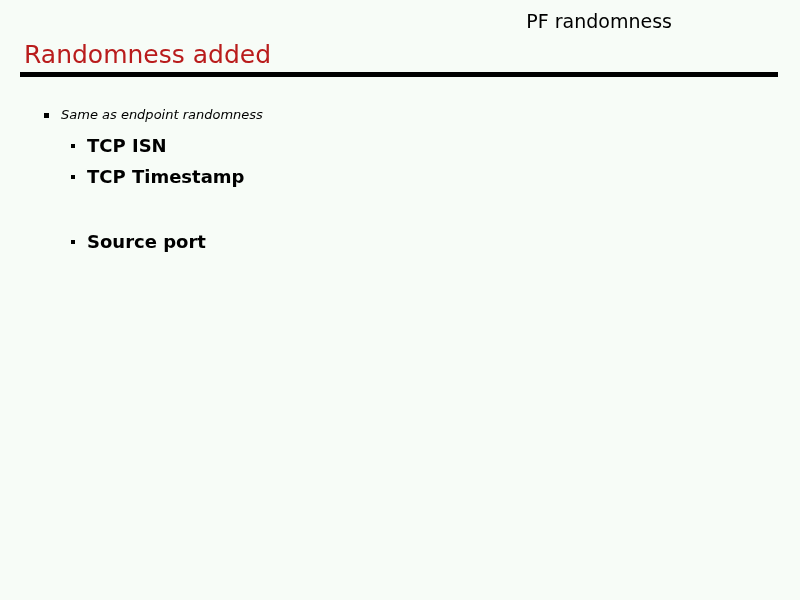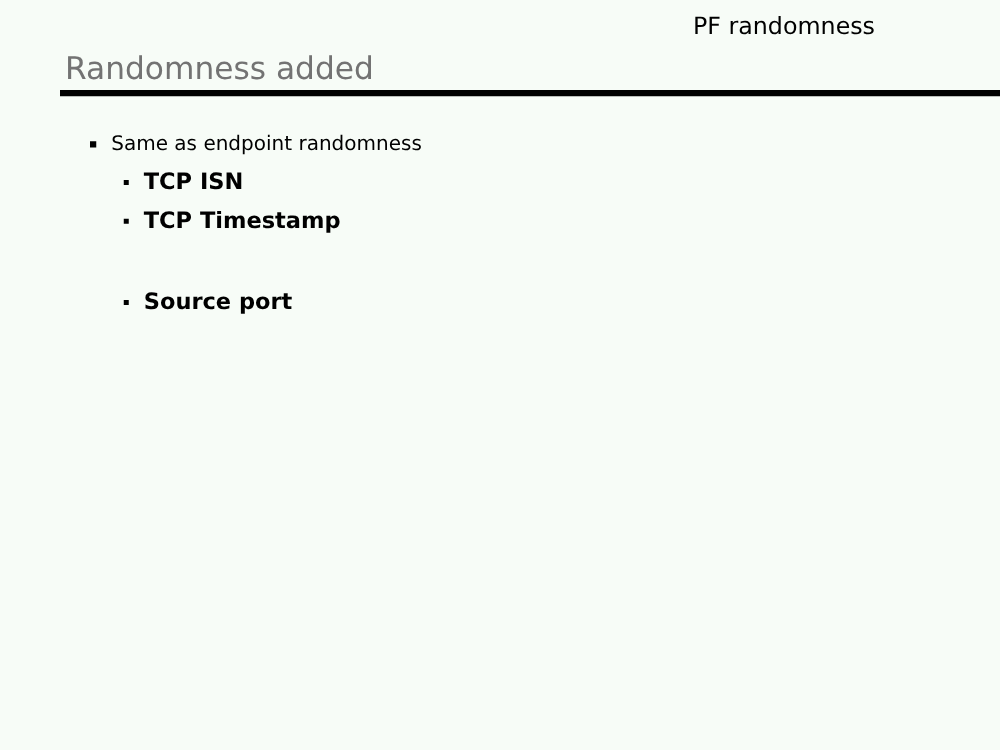--- a/index.html
+++ b/index.html
@@ -13,62 +13,62 @@
     font-family: "DejaVu Sans", sans-serif;
     color: #000000;
     overflow: hidden;
     position: relative;
   }
   .slide {
     position: relative;
     width: 696px;
     height: 600px;
     box-sizing: border-box;
-    margin-left: 28px;
   }
   .header-label {
     position: absolute;
     top: 10px;
     right: 24px;
     font-size: 19px;
     font-family: "DejaVu Sans", sans-serif;
     color: #000000;
     letter-spacing: 0px;
     white-space: nowrap;
   }
   .slide-title {
     position: absolute;
     top: 40px;
     left: 24px;
     font-size: 25px;
     font-family: "DejaVu Sans", sans-serif;
-    color: #737373;
+    color: #b91c1c;
     white-space: nowrap;
   }
   .title-rule {
     position: absolute;
     left: 20px;
     top: 72px;
     width: 758px;
     height: 5px;
     background: #000000;
   }
   .body-area {
     position: absolute;
     top: 104px;
     left: 42px;
     width: 720px;
   }
   .bullet-l1 {
     position: relative;
-    font-size: 16px;
+    font-size: 13px;
     line-height: 22px;
     margin: 0 0 9px 0;
     padding-left: 19px;
     white-space: nowrap;
+    font-style: italic;
   }
   .bullet-l1::before {
     content: "";
     position: absolute;
     left: 2px;
     top: 9px;
     width: 5px;
     height: 5px;
     background: #000000;
   }

